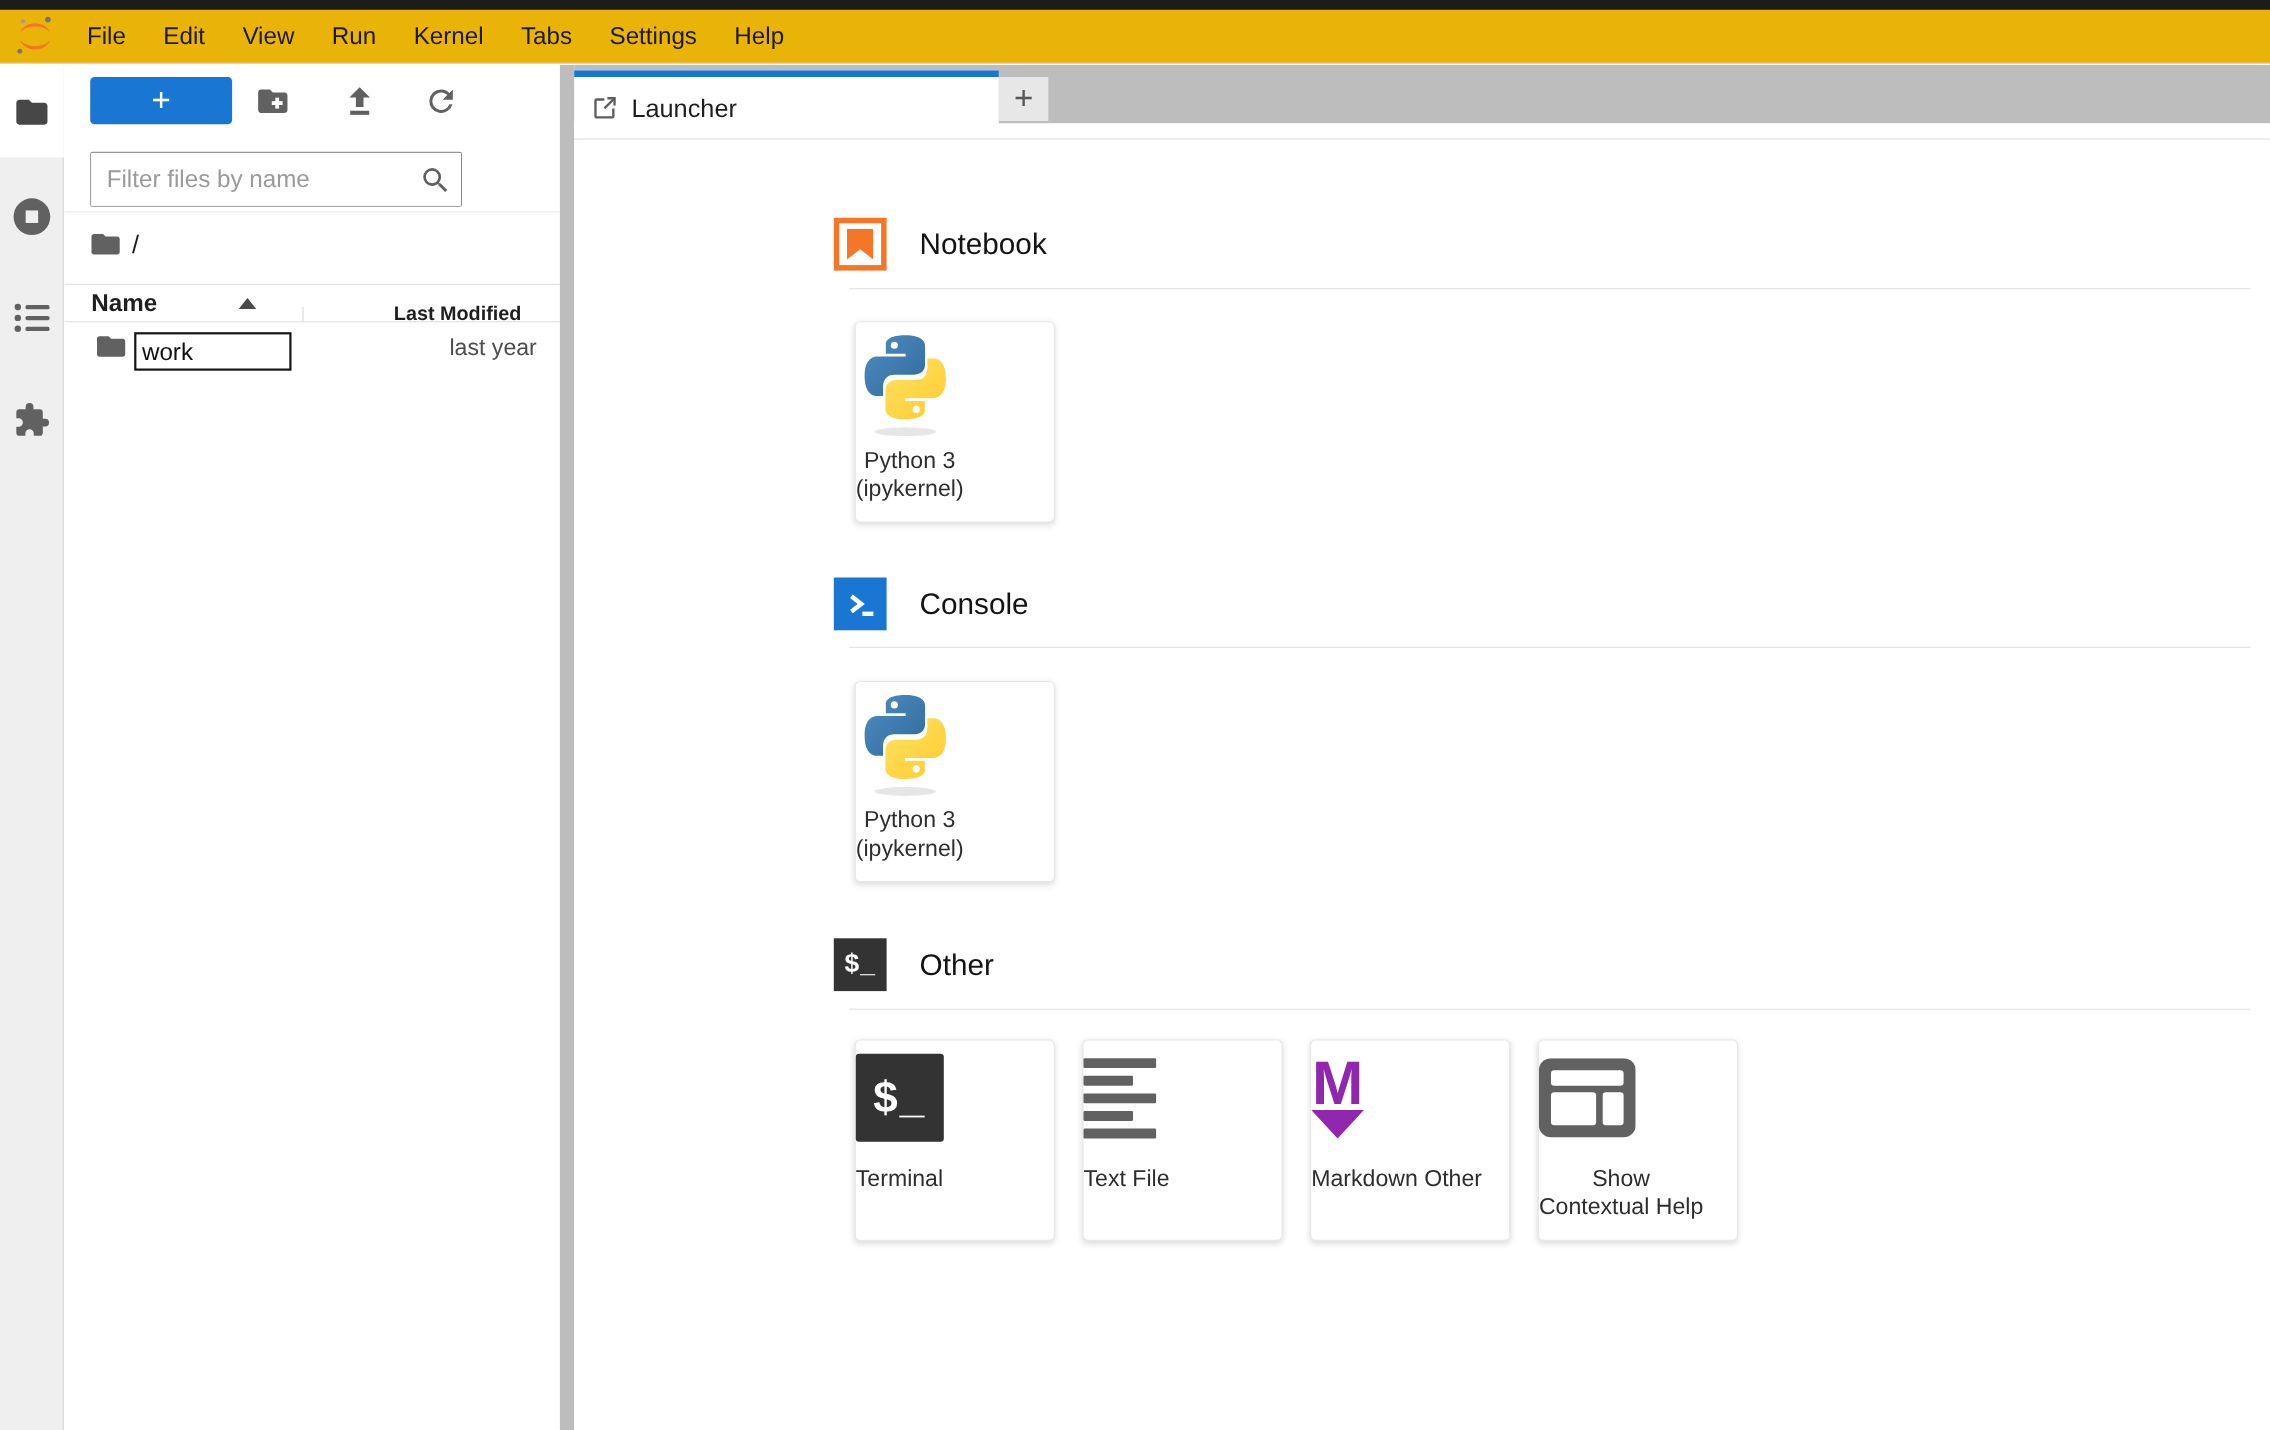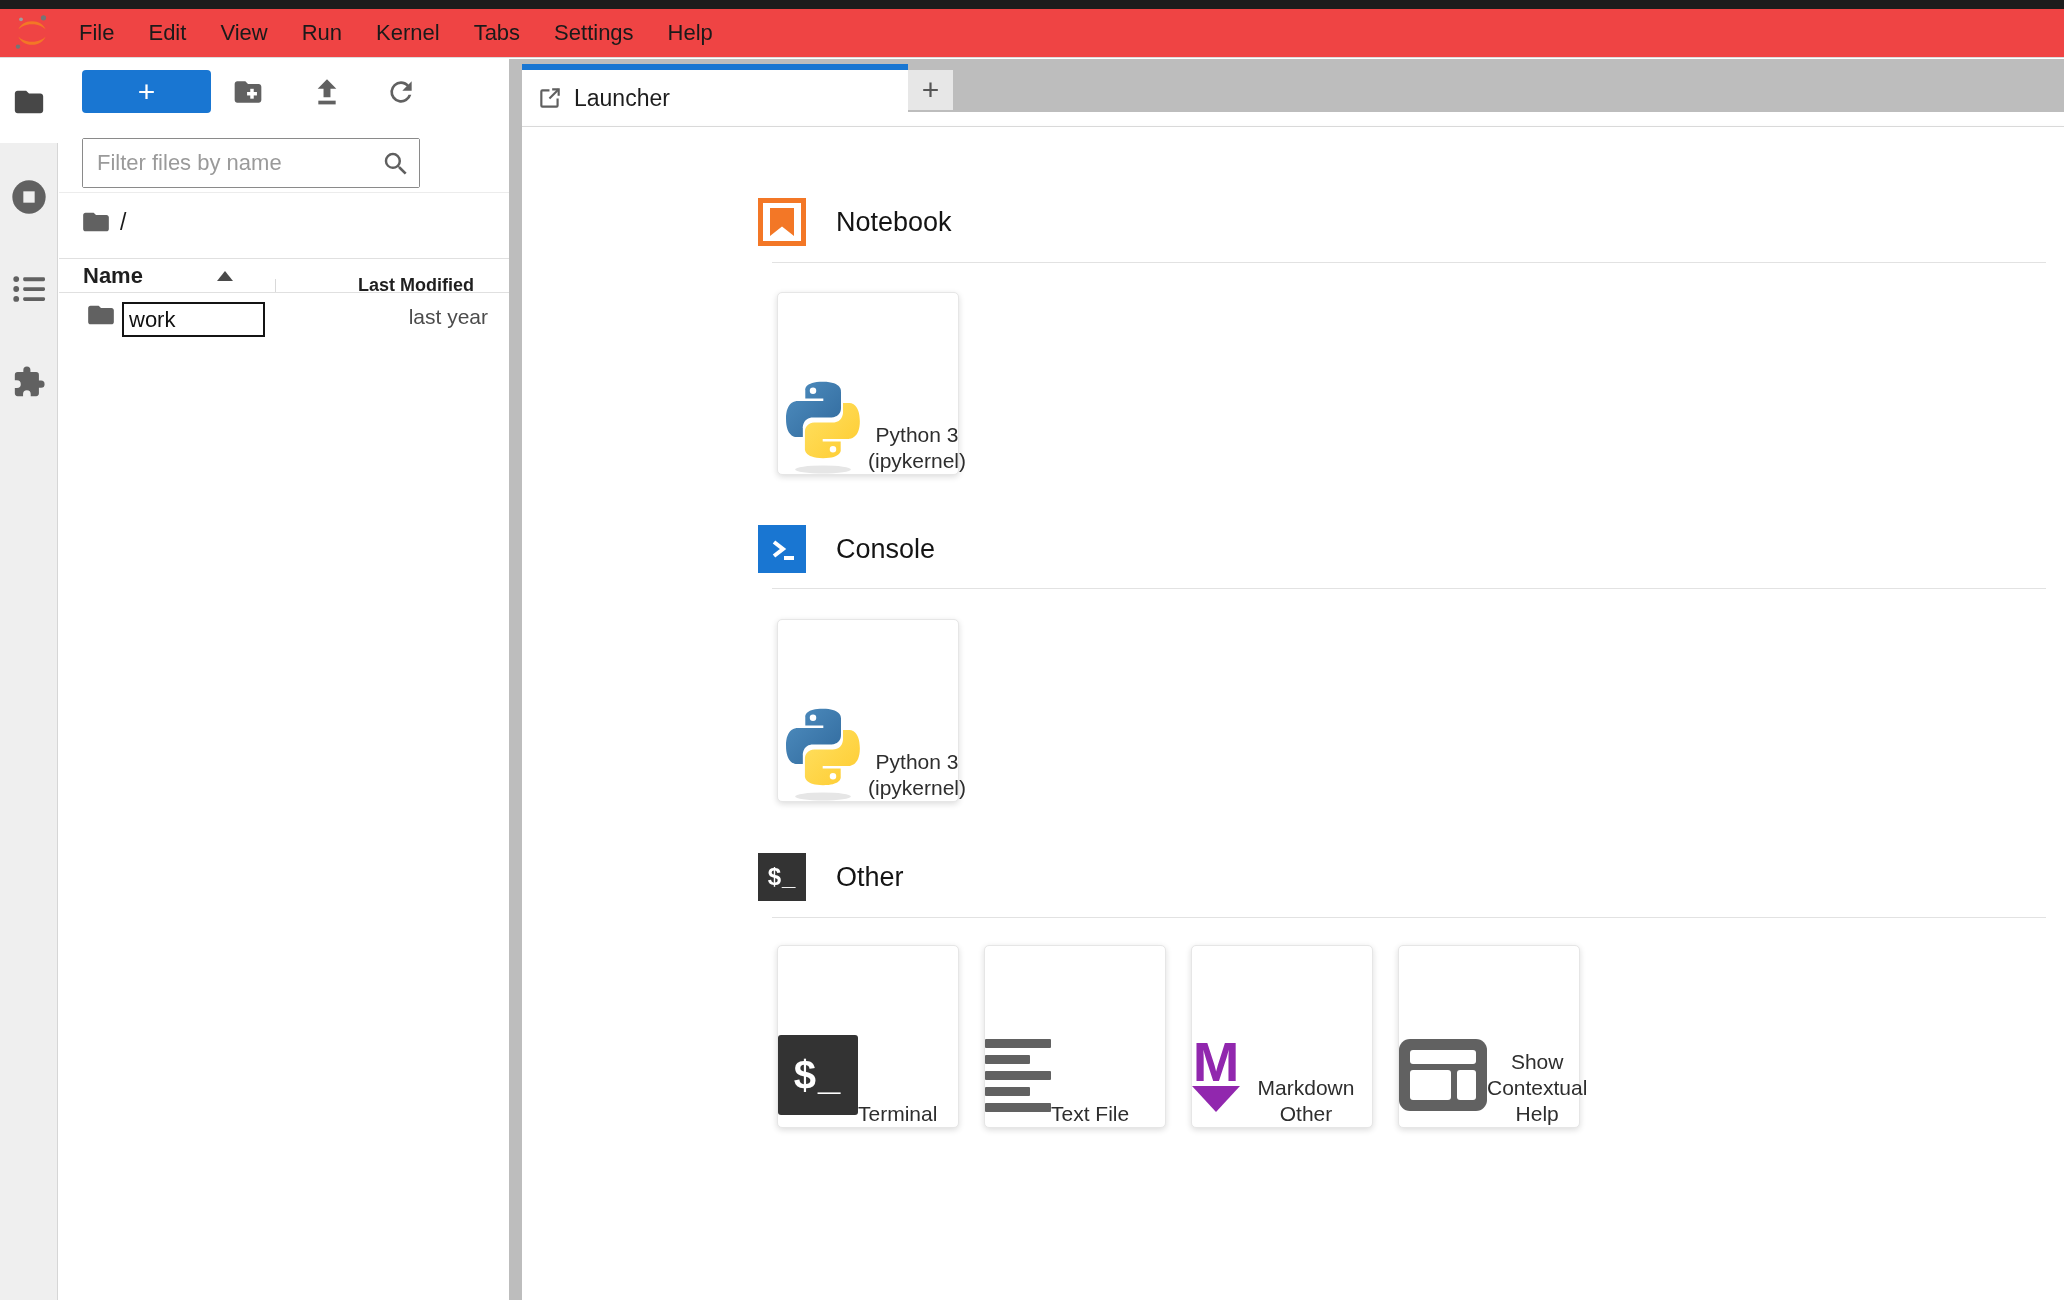--- a/index.html
+++ b/index.html
@@ -4,21 +4,21 @@
 <style>
   * { margin:0; padding:0; box-sizing:border-box; }
   body { background:#ffffff; }
   .screen{position:relative;width:2064px;height:1300px;background:#fff;overflow:hidden;
           font-family:"Liberation Sans",sans-serif;color:#1a1a1a;}
 
   
   .top-strip{position:absolute;left:0;top:0;width:2064px;height:9px;background:#1c1c1c;}
 
   
-  .menubar{position:absolute;left:0;top:9px;width:2064px;height:49px;background:#ef4444;
+  .menubar{position:absolute;left:0;top:9px;width:2064px;height:49px;background:#eab308;
            border-bottom:1px solid #dcdcdc;display:flex;align-items:center;}
   .logo{margin-left:12px;width:40px;height:40px;flex:0 0 auto;}
   .menus{display:flex;margin-left:10px;}
   .menu-item{padding:0 17px;font-size:22px;line-height:48px;color:#1a1a1a;cursor:default;}
 
   
   .activitybar{position:absolute;left:0;top:59px;width:58px;height:1241px;background:#efefef;
                border-right:1px solid #d6d6d6;}
   .ab-active{position:absolute;left:0;top:0;width:58px;height:84px;background:#fff;}
   .ab-icon{position:absolute;left:50%;transform:translateX(-50%);}
@@ -67,21 +67,21 @@
   .content-top-border{position:absolute;left:0;top:67px;width:1542px;height:1px;background:#d9d9d9;
         box-shadow:0 2px 4px rgba(0,0,0,.12);}
 
   .launcher{position:absolute;left:0;top:68px;width:1542px;height:1173px;background:#fff;}
   .section-header{position:absolute;left:236px;display:flex;align-items:center;height:48px;}
   .section-title{font-size:27px;color:#141414;margin-left:30px;}
   .section-hr{position:absolute;left:250px;width:1274px;height:1px;background:#e2e2e2;}
 
   .card-row{position:absolute;left:255px;display:flex;gap:25px;}
   .card{width:182px;height:183px;background:#fff;border:1px solid #e6e6e6;border-radius:5px;
-        box-shadow:0 2px 6px rgba(0,0,0,.14);display:flex;flex-direction:row;align-items:flex-end;cursor:pointer;}
+        box-shadow:0 2px 6px rgba(0,0,0,.14);display:flex;flex-direction:column;align-items:flex-start;cursor:pointer;}
   .card .icon-area{height:104px;display:flex;align-items:flex-end;justify-content:center;}
   .card .card-label{margin-top:9px;text-align:center;font-size:21px;line-height:26px;color:#2e2e2e;}
   .card .card-label span{display:block;}
 
   
   .sq48{width:48px;height:48px;display:flex;align-items:center;justify-content:center;flex:0 0 auto;}
   .notebook-sq{border:5px solid #f37726;background:#fff;}
   .console-sq{background:#1976d2;}
   .terminal-sq{background:#333333;color:#fff;font-weight:700;font-size:24px;letter-spacing:1px;}
 

